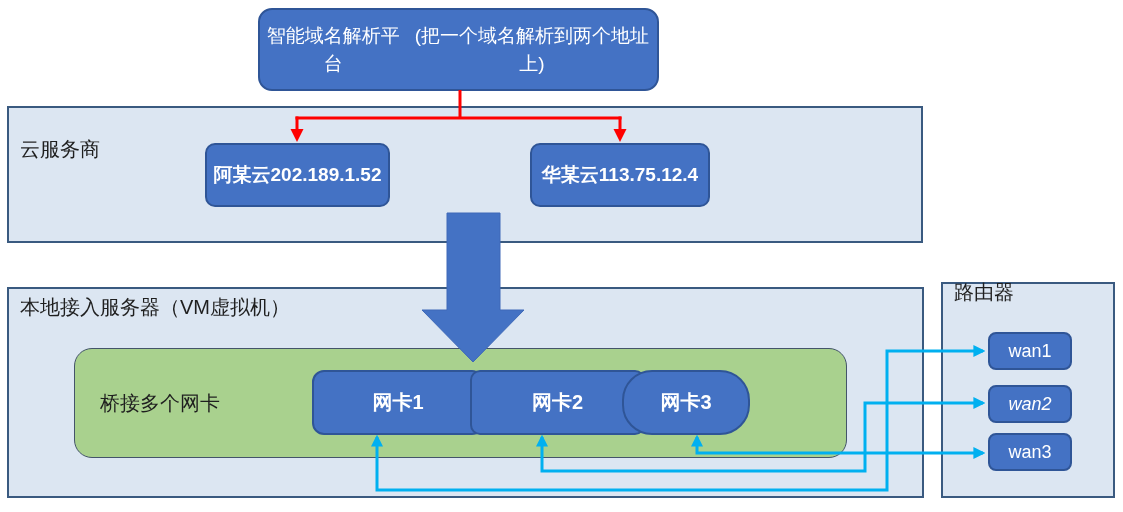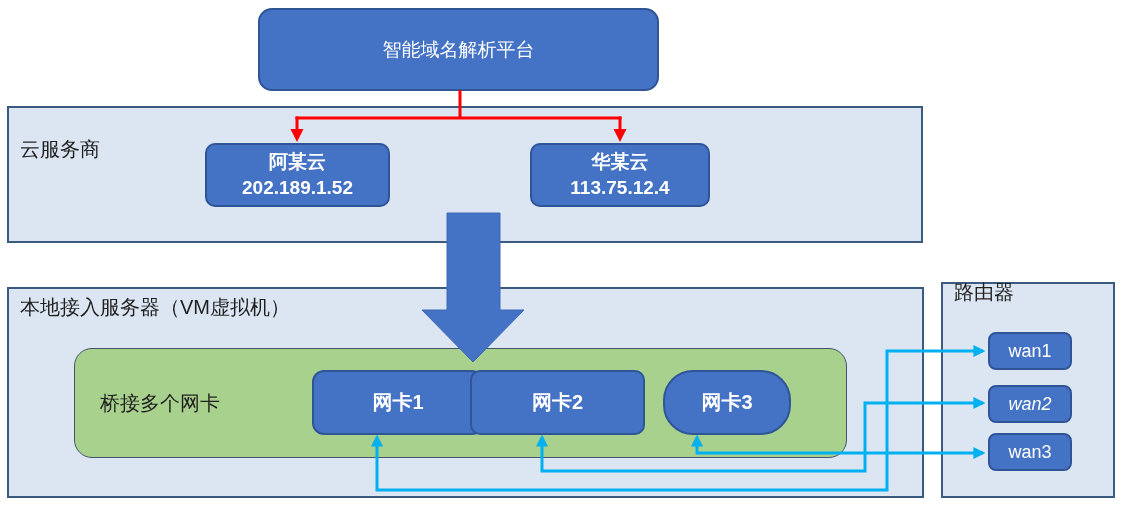--- a/index.html
+++ b/index.html
@@ -25,21 +25,21 @@
     white-space: nowrap;
     z-index: 2;
   }
   .bluebox {
     position: absolute;
     background: var(--box_blue);
     border: 2px solid var(--box_border);
     box-sizing: border-box;
     color: var(--text_light);
     display: flex;
-    flex-direction: column;
+    flex-direction: row;
     align-items: center;
     justify-content: center;
     text-align: center;
     z-index: 2;
   }
   .rounded-lg { border-radius: 14px; }
   .rounded-md { border-radius: 10px; font-weight: bold; }
   .rounded-sm { border-radius: 8px; }
   #dns-box { left: 258px; top: 8px; width: 401px; height: 83px; font-size: 19px; line-height: 28px; }
   #cloud-a  { left: 205px; top: 143px; width: 185px; height: 64px; font-size: 19px; line-height: 26px; }
@@ -68,21 +68,21 @@
     z-index: 3;
   }
   .nic {
     position: absolute;
     top: 370px; height: 65px;
     font-size: 20px;
     z-index: 3;
   }
   #nic-1 { left: 312px; width: 172px; border-radius: 12px; }
   #nic-2 { left: 470px; width: 175px; }
-  #nic-3 { left: 663px; width: 128px; border-radius: 30px; }
+  #nic-3 { left: 622px; width: 128px; border-radius: 30px; }
   .wan {
     position: absolute;
     left: 988px; width: 84px; height: 38px;
     font-size: 18px;
     z-index: 3;
   }
   #wan-1 { top: 332px; }
   #wan-2 { top: 385px; font-style: italic; }
   #wan-3 { top: 433px; }
   #overlay {
@@ -105,20 +105,21 @@
   <div class="panel" id="panel-cloud"></div>
   <div class="panel" id="panel-local"></div>
   <div class="panel" id="panel-router"></div>
 
   <div class="panel-label" id="label-cloud">云服务商</div>
   <div class="panel-label" id="label-local">本地接入服务器（VM虚拟机）</div>
   <div class="panel-label" id="label-router">路由器</div>
 
   <div class="bluebox rounded-lg" id="dns-box">
     <div>智能域名解析平台</div>
+    <div>(把一个域名解析到两个地址上)</div>
   </div>
 
   <div class="bluebox rounded-md" id="cloud-a">
     <div>阿某云</div>
     <div>202.189.1.52</div>
   </div>
   <div class="bluebox rounded-md" id="cloud-b">
     <div>华某云</div>
     <div>113.75.12.4</div>
   </div>

